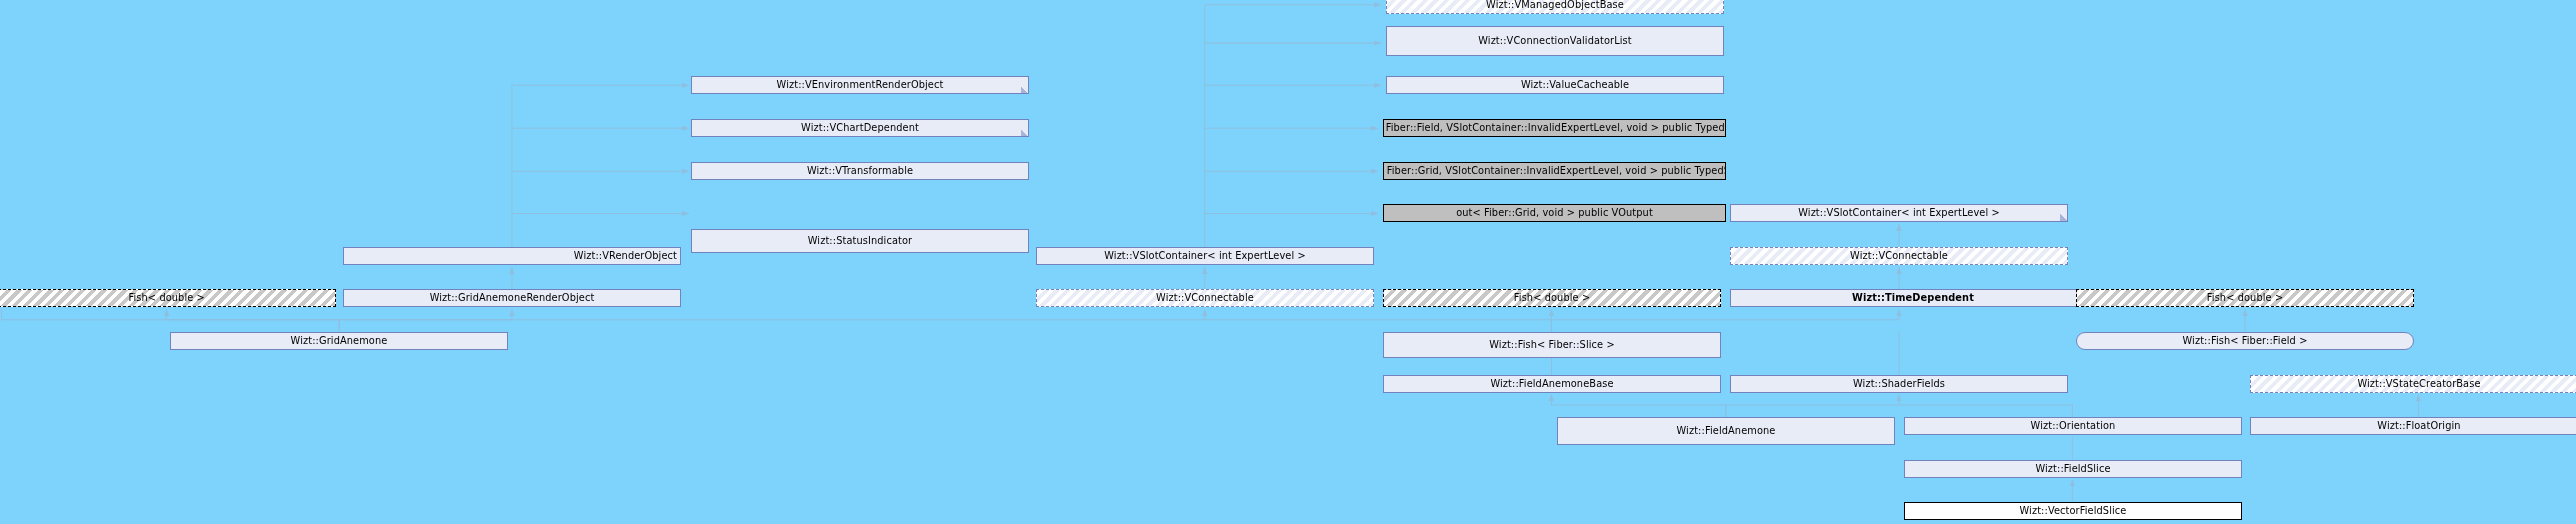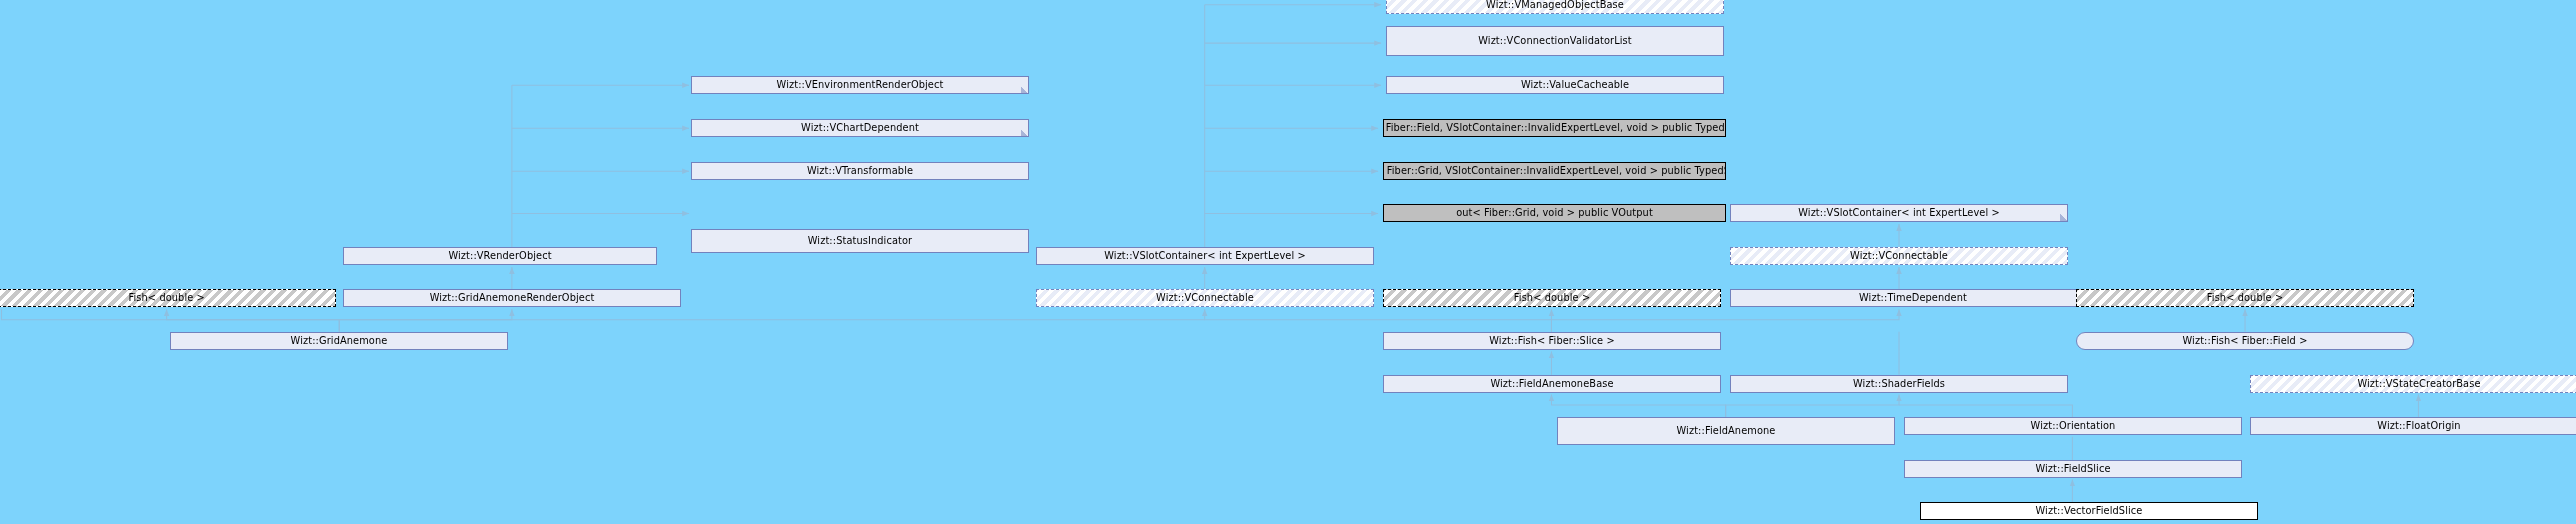--- a/index.html
+++ b/index.html
@@ -179,21 +179,21 @@
       <div class="node n-solid" style="left: 691px; top: 119px; width: 338px; height: 18px;">
         <span class="label">Wizt::VChartDependent</span>
         <span class="fold"></span>
       </div>
       <div class="node n-solid" style="left: 691px; top: 162px; width: 338px; height: 18px;">
         <span class="label">Wizt::VTransformable</span>
       </div>
       <div class="node n-solid" style="left: 691px; top: 204px; width: 338px; height: 24px; margin-top: 25px;">
         <span class="label">Wizt::StatusIndicator</span>
       </div>
-      <div class="node n-solid" style="left: 343px; top: 247px; width: 314px; height: 18px;">
+      <div class="node n-solid" style="left: 343px; top: 247px; width: 338px; height: 18px; justify-content: flex-end;">
         <span class="label">Wizt::VRenderObject</span>
       </div>
       <div class="node n-solid" style="left: 1036px; top: 247px; width: 338px; height: 18px;">
         <span class="label">Wizt::VSlotContainer&lt; int ExpertLevel &gt;</span>
       </div>
       <div class="node n-dashed-blue" style="left: 1730px; top: 247px; width: 338px; height: 18px;">
         <span class="label">Wizt::VConnectable</span>
       </div>
       <div class="node n-dashed-black" style="left: -2.3px; top: 289px; width: 338px; height: 18px;">
         <span class="label">Fish&lt; double &gt;</span>
@@ -203,30 +203,30 @@
       </div>
       <div class="node n-dashed-black" style="left: 1036px; top: 289px; width: 338px; height: 18px;">
         <span class="label">Fish&lt; double &gt;</span>
       </div>
       <div class="node n-dashed-blue" style="left: 1036px; top: 289px; width: 338px; height: 18px;">
         <span class="label">Wizt::VConnectable</span>
       </div>
       <div class="node n-dashed-black" style="left: 1383px; top: 289px; width: 338px; height: 18px;">
         <span class="label">Fish&lt; double &gt;</span>
       </div>
-      <div class="node n-solid" style="left: 1730px; top: 289px; width: 366px; height: 18px;">
+      <div class="node n-solid" style="left: 1730px; top: 289px; width: 366px; height: 18px; font-weight: bold;">
         <span class="label">Wizt::TimeDependent</span>
       </div>
       <div class="node n-dashed-black" style="left: 2076px; top: 289px; width: 338px; height: 18px;">
         <span class="label">Fish&lt; double &gt;</span>
       </div>
       <div class="node n-solid" style="left: 170px; top: 332px; width: 338px; height: 18px;">
         <span class="label">Wizt::GridAnemone</span>
       </div>
-      <div class="node n-solid" style="left: 1383px; top: 332px; width: 338px; height: 18px;">
+      <div class="node n-solid" style="left: 1383px; top: 332px; width: 338px; height: 26px;">
         <span class="label">Wizt::Fish&lt; Fiber::Slice &gt;</span>
       </div>
       <div class="node n-solid" style="left: 2076px; top: 332px; width: 338px; height: 18px; border-radius: 9px;">
         <span class="label">Wizt::Fish&lt; Fiber::Field &gt;</span>
       </div>
       <div class="node n-solid" style="left: 1383px; top: 375px; width: 338px; height: 18px;">
         <span class="label">Wizt::FieldAnemoneBase</span>
       </div>
       <div class="node n-solid" style="left: 1730px; top: 375px; width: 338px; height: 18px;">
         <span class="label">Wizt::ShaderFields</span>
@@ -239,19 +239,19 @@
       </div>
       <div class="node n-solid" style="left: 1904px; top: 417px; width: 338px; height: 18px;">
         <span class="label">Wizt::Orientation</span>
       </div>
       <div class="node n-solid" style="left: 2250px; top: 417px; width: 338px; height: 18px;">
         <span class="label">Wizt::FloatOrigin</span>
       </div>
       <div class="node n-solid" style="left: 1904px; top: 460px; width: 338px; height: 18px; text-align: center;">
         <span class="label">Wizt::FieldSlice</span>
       </div>
-      <div class="node n-white" style="left: 1904px; top: 502px; width: 338px; height: 18px; margin-left: 16px;">
+      <div class="node n-white" style="left: 1904px; top: 502px; width: 338px; height: 18px;">
         <span class="label">Wizt::VectorFieldSlice</span>
       </div>
     </div>
 
 </div>
 
 
 </body></html>

